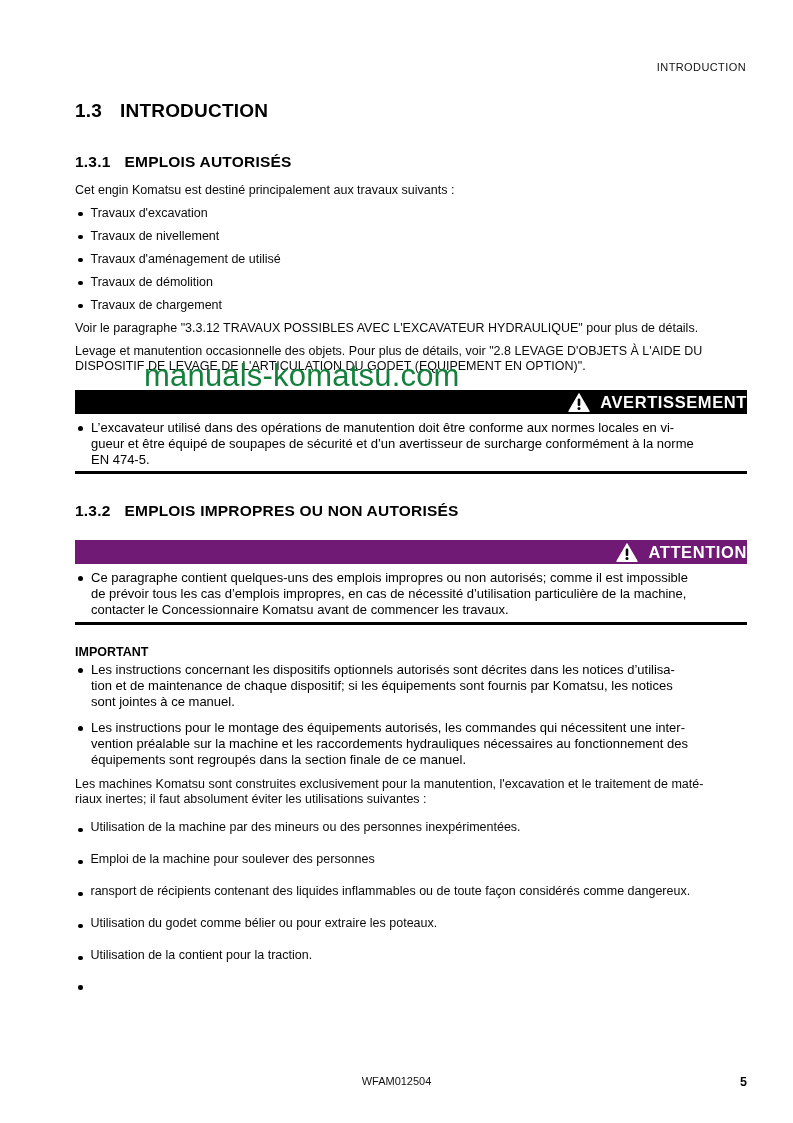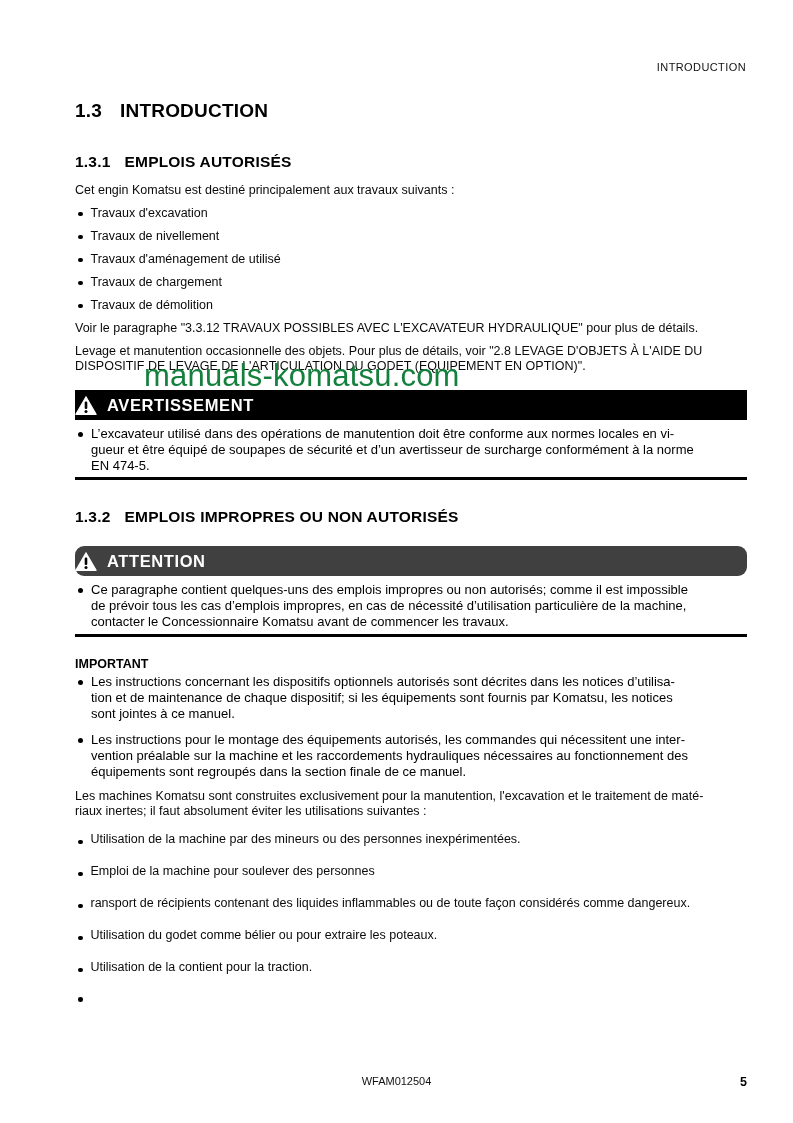--- a/index.html
+++ b/index.html
@@ -28,21 +28,21 @@
   .levage { margin-top:8px; white-space:pre; }
   .machines { margin-top:9px; white-space:pre; }
 
   ul.plain { list-style:none; margin-top:8px; }
   ul.plain li { display:flex; margin-bottom:8px; }
   ul.plain.wide li { margin-bottom:17px;align-items:center; }
   .dot { flex:none; width:4.5px; height:4.5px; border-radius:50%; background:#000; margin:5.5px 8px 0 3px; }
   .li-text { font-size:12.5px; line-height:15px; color:#0a0a0a; }
 
   .banner {
-    height:30px; display:flex; align-items:center; justify-content:flex-start;
+    height:24px; display:flex; align-items:center; justify-content:flex-end;
     gap:10px; width:100%;
   }
   .banner-1 { margin-top:16px; }
   .banner-2 { margin-top:20px; }
   .banner-label { color:#fff; font-weight:bold; font-size:16.5px; letter-spacing:0.6px; }
   .tri-icon { width:22px; height:19px; display:block; }
 
   .bold-bullet { display:flex; margin-top:6px; }
   .bold-bullet .dot { width:5px; height:5px; margin-top:6px; }
   .bold-bullet .bb-text {
@@ -96,25 +96,25 @@
       <li>
           <span class="dot"></span>
           <span class="li-text">Travaux de nivellement</span>
         </li>
       <li>
           <span class="dot"></span>
           <span class="li-text">Travaux d'aménagement de utilisé</span>
         </li>
       <li>
           <span class="dot"></span>
+          <span class="li-text">Travaux de démolition</span>
+        </li>
+      <li>
+          <span class="dot"></span>
           <span class="li-text">Travaux de chargement</span>
-        </li>
-      <li>
-          <span class="dot"></span>
-          <span class="li-text">Travaux de démolition</span>
         </li>
     </ul>
 
     <p class="body-text voir">Voir le paragraphe "3.3.12 TRAVAUX POSSIBLES AVEC L'EXCAVATEUR HYDRAULIQUE" pour plus de détails.</p>
 
     <p class="body-text levage">Levage et manutention occasionnelle des objets. Pour plus de détails, voir "2.8 LEVAGE D'OBJETS À L'AIDE DU
 DISPOSITIF DE LEVAGE DE L'ARTICULATION DU GODET (EQUIPEMENT EN OPTION)".</p>
 
     <div class="banner banner-1" style="background:#000;">
       <svg class="tri-icon" viewBox="0 0 100 88">
@@ -131,21 +131,21 @@
 gueur et être équipé de soupapes de sécurité et d’un avertisseur de surcharge conformément à la norme
 EN 474-5.</span>
     </div>
 
     <hr class="rule rule-1">
 
     <h2 class="h2-b">
       <span class="num">1.3.2</span><span>EMPLOIS IMPROPRES OU NON AUTORISÉS</span>
     </h2>
 
-    <div class="banner banner-2" style="background:#404040;border-radius:9px;">
+    <div class="banner banner-2" style="background:#701a75;">
       <svg class="tri-icon" viewBox="0 0 100 88">
         <path d="M50 3 L97 85 L3 85 Z" fill="#ffffff" stroke="#ffffff" stroke-width="5" stroke-linejoin="round"></path>
         <rect x="44" y="26" width="12" height="34" rx="5" fill="#000"></rect>
         <circle cx="50" cy="72" r="7" fill="#000"></circle>
       </svg>
       <span class="banner-label">ATTENTION</span>
     </div>
 
     <div class="bold-bullet">
       <span class="dot"></span>

